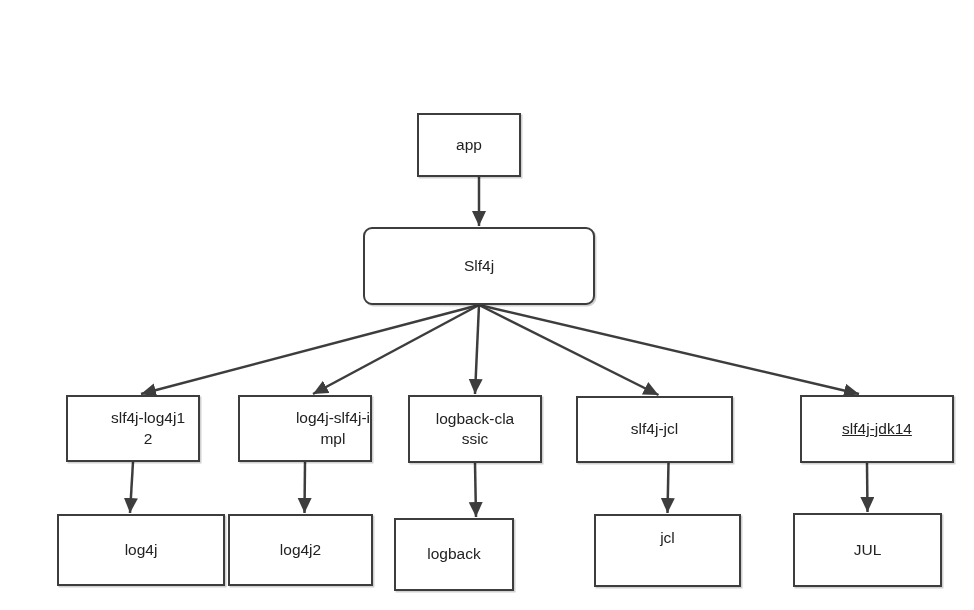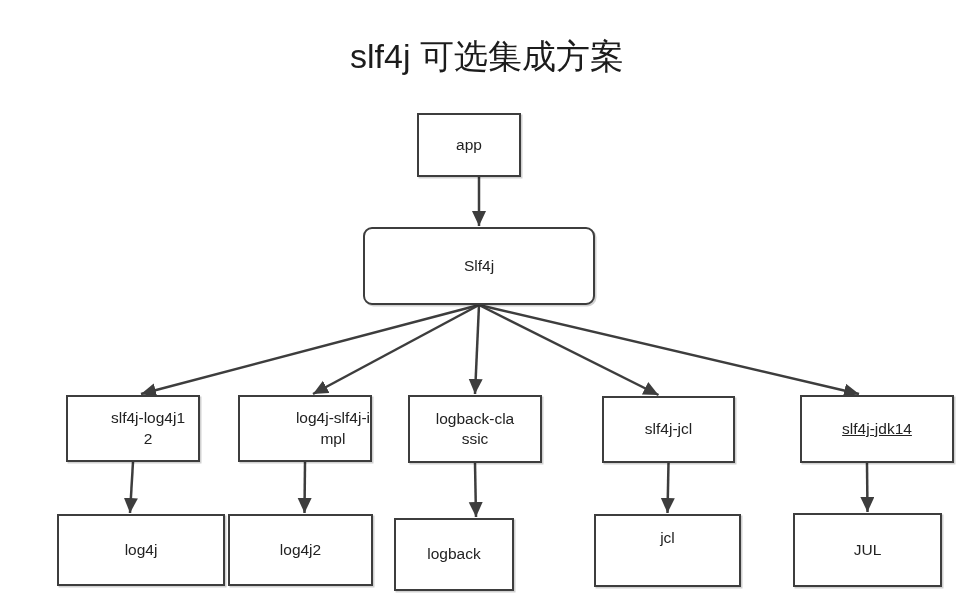--- a/index.html
+++ b/index.html
@@ -58,21 +58,20 @@
     line-height: 1.3;
   }
   .node-label {
     white-space: pre-line;
   }
 </style>
 </head>
 <body>
 
 <div class="canvas">
-  <h1 class="title">slf4j 可选集成方案</h1>
   <svg id="edges" width="974" height="610" xmlns="http://www.w3.org/2000/svg">
     <defs>
       <marker id="arrow" markerUnits="userSpaceOnUse" markerWidth="18" markerHeight="16" refX="15" refY="7" orient="auto">
         <path d="M0,0 L15,7 L0,14 Z"></path>
       </marker>
     </defs>
   <line x1="479" y1="177" x2="479" y2="226" class="edge" marker-end="url(#arrow)"></line>
       <line x1="479" y1="305" x2="141" y2="394" class="edge" marker-end="url(#arrow)"></line>
       <line x1="479" y1="305" x2="313" y2="394" class="edge" marker-end="url(#arrow)"></line>
       <line x1="479" y1="305" x2="475" y2="394" class="edge" marker-end="url(#arrow)"></line>
@@ -96,21 +95,21 @@
 2</span>
       </div>
       <div class="node" style="left: 238px; top: 395px; width: 134px; height: 67px; justify-content: flex-end;">
         <span class="node-label">log4j-slf4j-i
 mpl</span>
       </div>
       <div class="node" style="left: 408px; top: 395px; width: 134px; height: 68px;">
         <span class="node-label">logback-cla
 ssic</span>
       </div>
-      <div class="node" style="left: 602px; top: 396px; width: 133px; height: 67px;">
+      <div class="node" style="left: 576px; top: 396px; width: 157px; height: 67px;">
         <span class="node-label">slf4j-jcl</span>
       </div>
       <div class="node" style="left: 800px; top: 395px; width: 154px; height: 68px; text-decoration: underline;">
         <span class="node-label">slf4j-jdk14</span>
       </div>
       <div class="node" style="left: 57px; top: 514px; width: 168px; height: 72px;">
         <span class="node-label">log4j</span>
       </div>
       <div class="node" style="left: 228px; top: 514px; width: 145px; height: 72px;">
         <span class="node-label">log4j2</span>

